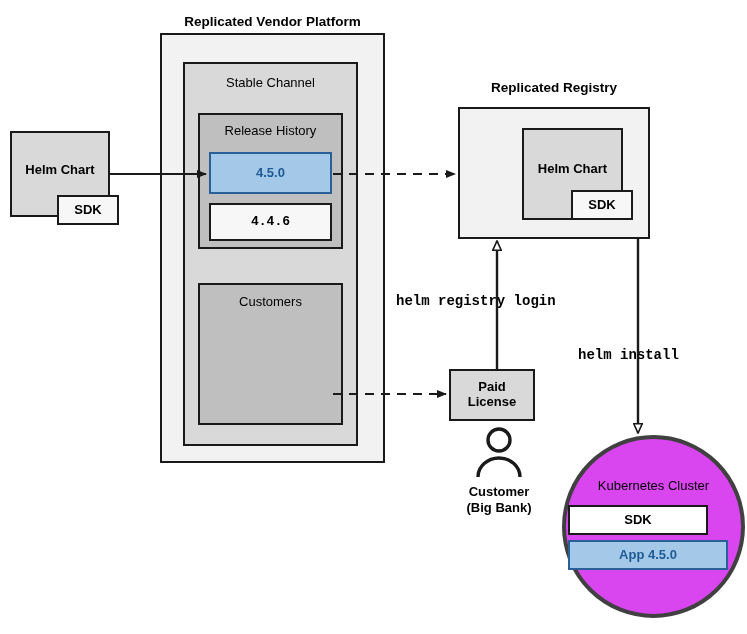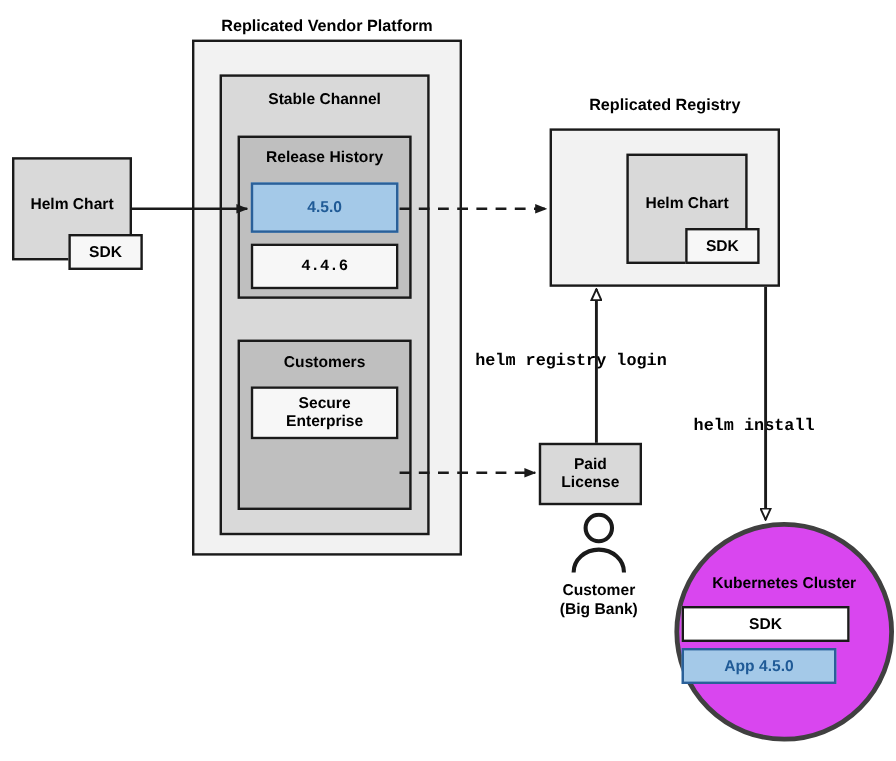--- a/index.html
+++ b/index.html
@@ -36,21 +36,21 @@
     font-weight: bold;
     font-size: 13.5px;
     text-align: center;
     white-space: nowrap;
     color: #000;
   }
   .container-label {
     position: absolute;
     width: 100%;
     text-align: center;
-    font-weight: bold;
+    font-weight: normal;
     font-size: 13px;
     color: #000;
   }
   .fill-f2 { background: #f2f2f2; }
   .fill-d9 { background: #d9d9d9; }
   .fill-bf { background: #bfbfbf; }
   .fill-white { background: #f7f7f7; }
   .fill-blue { background: #a4c9e8; border-color: #2a6099; color: #1f5a96; }
   .mono-label {
     position: absolute;
@@ -117,24 +117,20 @@
   </div>
 
   <div class="node fill-white" style="left:209px; top:203px; width:123px; height:38px;font-family:Liberation Mono, monospace;">
     <span>4.4.6</span>
   </div>
 
   <div class="node fill-bf" style="left:198px; top:283px; width:145px; height:142px; display:block;">
     <div class="container-label" style="top:10px;">Customers</div>
   </div>
 
-  <div class="node fill-white" style="left:209px; top:322px; width:123px; height:44px;">
-    <span style="white-space:pre-line;">Secure
-Enterprise</span>
-  </div>
 
 
   <div class="node fill-f2" style="left:458px; top:107px; width:192px; height:132px; display:block;"></div>
 
   <div class="node fill-d9" style="left:522px; top:128px; width:101px; height:92px;">
     <span style="position:absolute; left:0; right:0; top:32px;">Helm Chart</span>
   </div>
   <div class="node fill-white" style="left:571px; top:190px; width:62px; height:30px;">
     <span>SDK</span>
   </div>
@@ -157,21 +153,21 @@
   <div class="mono-label" style="left:578px; top:347px;">helm install</div>
 
   <div class="circle-node" style="left:562px; top:435px; width:183px; height:183px;">
     <div class="container-label" style="position:absolute; top:39px;">Kubernetes Cluster</div>
   </div>
 
   <div class="node" style="left:568px; top:505px; width:140px; height:30px; background:#ffffff;">
     <span>SDK</span>
   </div>
 
-  <div class="node fill-blue" style="left:568px; top:540px; width:129px; height:30px;">
+  <div class="node fill-blue" style="left:568px; top:540px; width:160px; height:30px;">
     <span>App 4.5.0</span>
   </div>
 
   <svg class="overlay">
     <defs>
       <marker id="arrowFilled" markerWidth="10" markerHeight="8" refX="9" refY="4" orient="auto" markerUnits="userSpaceOnUse">
         <path d="M0,0 L10,4 L0,8 z" fill="#1a1a1a"></path>
       </marker>
       <marker id="arrowHollow" markerWidth="11" markerHeight="10" refX="10" refY="5" orient="auto" markerUnits="userSpaceOnUse">
         <path d="M0.8,0.8 L10,5 L0.8,9.2 z" fill="#ffffff" stroke="#1a1a1a" stroke-width="1.6"></path>

